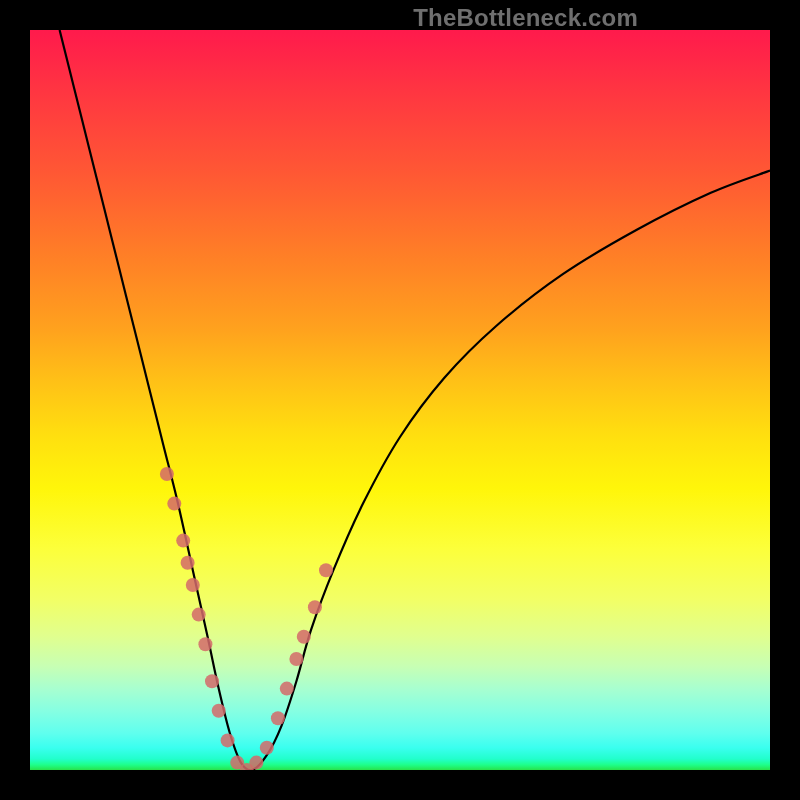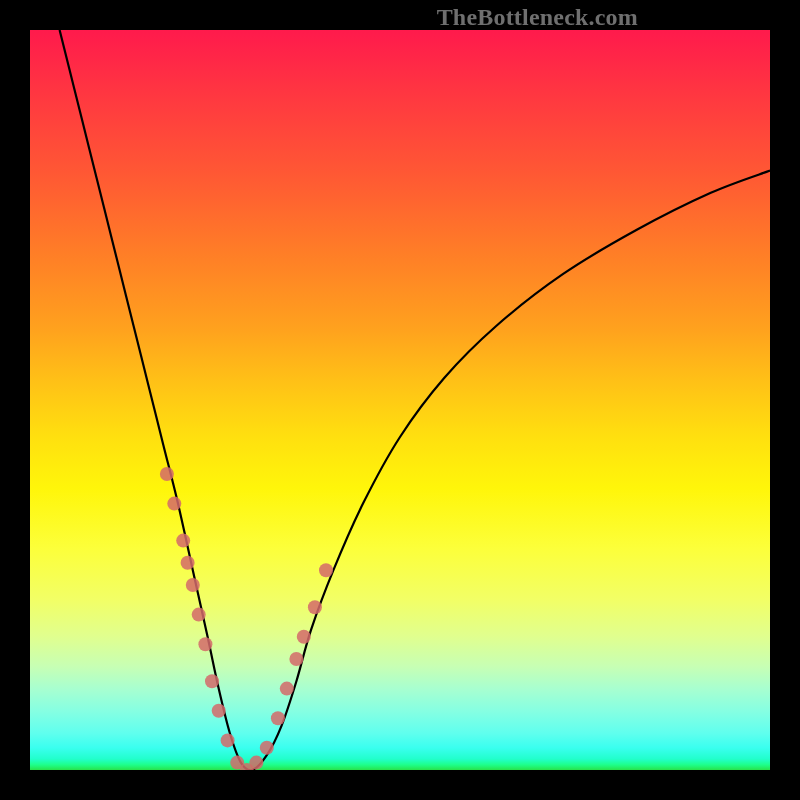--- a/index.html
+++ b/index.html
@@ -9,21 +9,20 @@
     height: 800px;
     overflow: hidden;
     background: #000;
     font-family: Arial, Helvetica, sans-serif;
   }
   .frame {
     position: relative;
     width: 648px;
     height: 800px;
     background: #000;
-    font-family: Liberation Serif, serif;
   }
   .plot {
     position: absolute;
     left: 30px;
     top: 30px;
     width: 740px;
     height: 740px;
     background: linear-gradient(to bottom,
       #ff1a4c 0%,
       #ff3b3f 10%,

